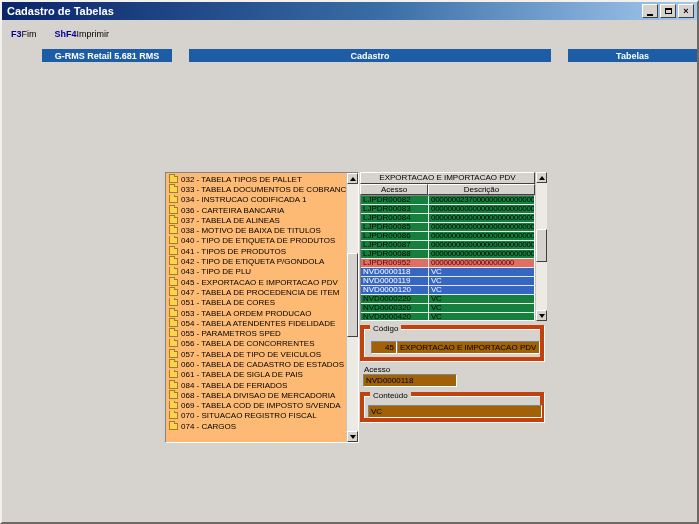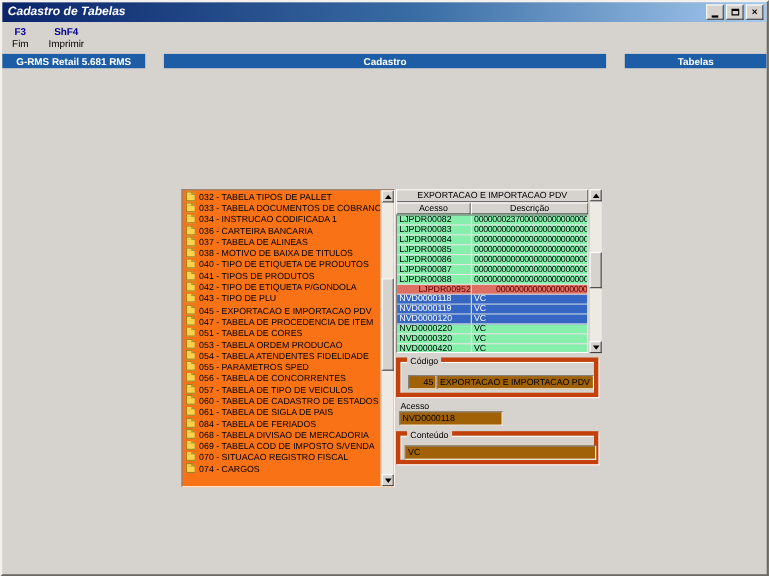--- a/index.html
+++ b/index.html
@@ -4,46 +4,46 @@
 <style>
   html,body{margin:0;padding:0;}
   body{width:699px;height:524px;overflow:hidden;background:#d6d3ce;font-family:"Liberation Sans",sans-serif;}
 
   .window{position:relative;width:699px;height:524px;box-sizing:border-box;
     background:#d6d3ce;border:2px solid;border-color:#f2f1ee #6e6a63 #6e6a63 #f2f1ee;overflow:hidden;}
 
   
   .titlebar{height:18px;background:linear-gradient(90deg,#0a246a 0%,#3a6ea5 55%,#a6caf0 100%);
     display:flex;align-items:center;padding:0 3px 0 5px;}
-  .title-text{color:#ffffff;font-size:11px;font-weight:bold;white-space:nowrap;font-style:italic;}
+  .title-text{color:#ffffff;font-size:11px;font-weight:bold;white-space:nowrap;}
   .win-controls{margin-left:auto;display:flex;gap:2px;}
   .win-btn{width:16px;height:14px;box-sizing:border-box;background:#d6d3ce;
     border:1px solid;border-color:#ffffff #404040 #404040 #ffffff;
     display:flex;align-items:center;justify-content:center;cursor:default;}
   .glyph-min{width:6px;height:2px;background:#000;margin-top:7px;}
   .glyph-max{width:7px;height:6px;box-sizing:border-box;border:1px solid #000;border-top-width:2px;}
   .glyph-close{font-size:9px;line-height:1;color:#000;font-weight:bold;}
 
   
   .toolbar{height:27px;display:flex;align-items:center;padding:1px 0 1px 6px;gap:12px;}
-  .tool-btn{display:flex;flex-direction:column;align-items:center;line-height:1.15;padding:1px 3px;cursor:default;}
+  .tool-btn{display:flex;flex-direction:row;align-items:flex-start;line-height:1.15;padding:1px 3px;cursor:default;}
   .tool-shortcut{color:#000099;font-size:9px;font-weight:bold;}
   .tool-label{color:#000000;font-size:9px;}
 
   
-  .header-bar{height:13px;display:flex;gap:17px;background:#d6d3ce;}
+  .header-bar{height:13px;display:flex;gap:17px;background:#d6d3ce;padding-left:40px;}
   .hdr-cell{background:#1d5da6;color:#ffffff;font-size:9px;font-weight:bold;
     display:flex;align-items:center;justify-content:center;white-space:nowrap;}
   .hdr-left{width:130px;}
   .hdr-center{flex:1;}
   .hdr-right{width:129px;}
 
   
   .tree-panel{position:absolute;left:163px;top:170px;width:194px;height:271px;box-sizing:border-box;
-    background:#f97316;border:1px solid;border-color:#848484 #ffffff #ffffff #848484;display:flex;overflow:hidden;}
+    background:#fdba74;border:1px solid;border-color:#848484 #ffffff #ffffff #848484;display:flex;overflow:hidden;}
   .tree-list{flex:1;overflow:hidden;padding-top:1px;}
   .tree-item{height:10.3px;display:flex;align-items:center;gap:3px;padding-left:3px;white-space:nowrap;overflow:hidden;}
   .folder-icon{flex:0 0 auto;width:9px;height:7px;background:#ffd24d;border:1px solid #a08020;box-sizing:border-box;position:relative;}
   .folder-icon::before{content:"";position:absolute;left:-1px;top:-3px;width:4px;height:2px;background:#ffd24d;border:1px solid #a08020;border-bottom:none;}
   .tree-label{font-size:8px;color:#000;}
 
   
   .scrollbar{width:11px;flex:0 0 auto;background:#edeae4;display:flex;flex-direction:column;border-left:1px solid #c8c5be;}
   .scroll-btn{height:11px;box-sizing:border-box;background:#d6d3ce;border:1px solid;
     border-color:#ffffff #404040 #404040 #ffffff;display:flex;align-items:center;justify-content:center;}
@@ -57,28 +57,28 @@
   .grid-panel{position:absolute;left:358px;top:170px;width:187px;height:149px;box-sizing:border-box;display:flex;}
   .grid-main{flex:1;display:flex;flex-direction:column;overflow:hidden;}
   .grid-title{height:12px;box-sizing:border-box;background:#d6d3ce;border:1px solid;
     border-color:#ffffff #404040 #404040 #ffffff;font-size:8px;text-align:center;line-height:10px;
     white-space:nowrap;overflow:hidden;}
   .grid-header-row{display:flex;height:11px;}
   .grid-header-cell{box-sizing:border-box;background:#d6d3ce;border:1px solid;
     border-color:#ffffff #404040 #404040 #ffffff;font-size:8px;text-align:center;line-height:9px;overflow:hidden;}
   .ghc-acesso{width:68px;}
   .ghc-desc{flex:1;}
-  .grid-rows{flex:1;background:#86efac;border:1px solid;border-color:#848484 #ffffff #ffffff #848484;
+  .grid-rows{flex:1;background:#15803d;border:1px solid;border-color:#848484 #ffffff #ffffff #848484;
     box-sizing:border-box;overflow:hidden;}
   .grid-row{display:flex;height:9px;box-sizing:border-box;border-bottom:1px solid #e6e6e6;font-size:8px;line-height:8px;}
   .cell{box-sizing:border-box;overflow:hidden;white-space:nowrap;padding:0 0 0 2px;color:#000;}
   .cell-acesso{width:68px;border-right:1px solid #e6e6e6;}
   .cell-desc{flex:1;letter-spacing:-0.3px;}
   .grid-row.marked{background:#dd6f63;}
-  .grid-row.marked .cell{color:#600000;text-align:right;}
+  .grid-row.marked .cell{color:#600000;}
   .grid-row.selected{background:#3566c4;}
   .grid-row.selected .cell{color:#ffffff;}
 
   
   .groupbox{position:absolute;box-sizing:border-box;border:4px solid #c2410c;
     box-shadow:inset 1px 1px 0 #ffffff, 1px 1px 0 #ffffff;}
   .group-legend{position:absolute;top:-5px;left:6px;background:#d6d3ce;padding:0 3px;font-size:8px;color:#000;line-height:9px;}
   .field{box-sizing:border-box;background:#a16207;border:1px solid;border-color:#848484 #ffffff #ffffff #848484;
     font-size:8px;line-height:11px;padding:0 2px;overflow:hidden;white-space:nowrap;color:#000;}
 

